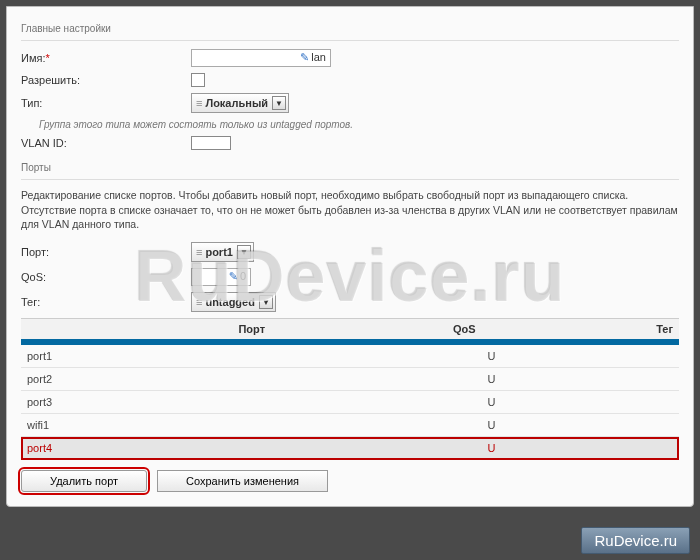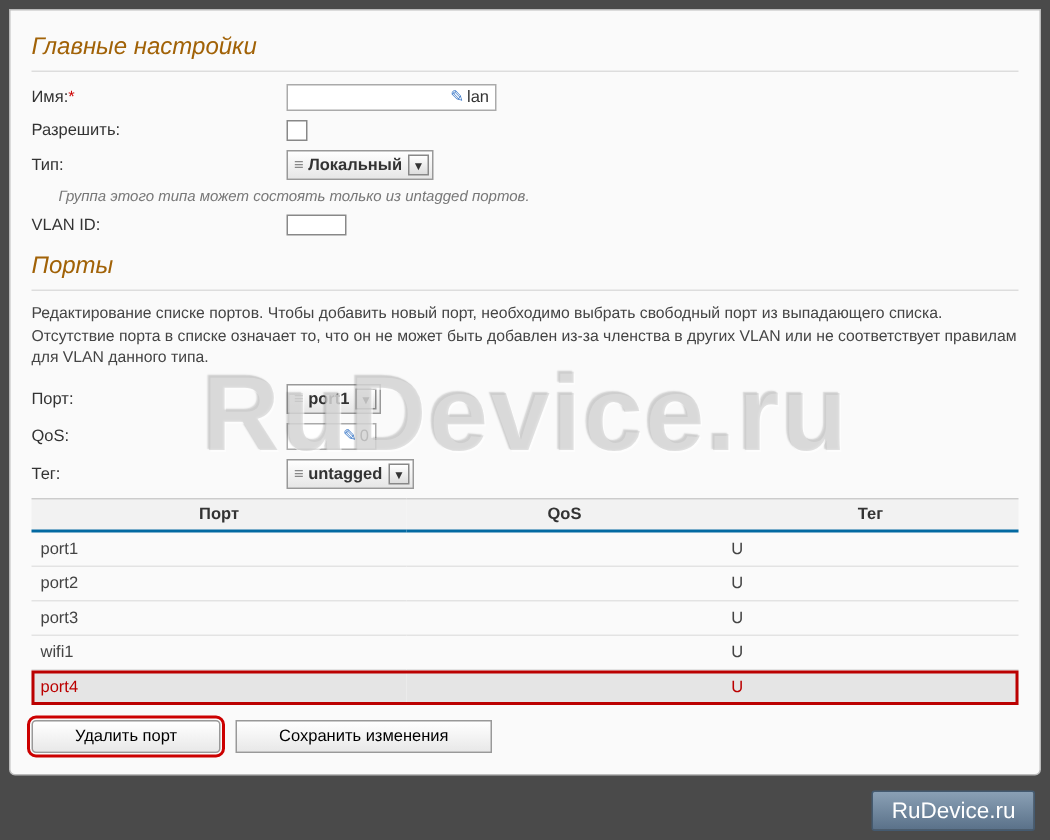--- a/index.html
+++ b/index.html
@@ -39,26 +39,25 @@
     border-bottom: none;
     margin-left: 4px;
   }
   .panel {
     background: #fafafa;
     border: 1px solid #bbb;
     border-radius: 0 0 4px 4px;
     padding: 10px 14px 14px;
   }
   .section-title {
-    font-size: 16px;
-    color: #a16207;
+    font-size: 10px;
+    color: #737373;
     padding: 6px 0;
     border-bottom: 1px solid #ddd;
     margin-bottom: 8px;
-    font-style: italic;
   }
   .row {
     display: flex;
     align-items: center;
     margin-bottom: 6px;
     font-size: 11px;
     color: #333;
   }
   .row .lbl { width: 170px; }
   .req { color: #c00; }
@@ -109,28 +108,28 @@
     line-height: 1.4;
     margin-bottom: 10px;
   }
   .control-row .lbl { width: 170px; }
   .ports-table {
     width: 100%;
     margin-top: 6px;
     border-collapse: collapse;
   }
   .ports-table th {
-    text-align: center;
+    text-align: right;
     font-size: 11px;
     font-weight: bold;
     color: #333;
     padding: 4px 6px;
     background: #f2f2f2;
     border-top: 1px solid #ccc;
-    border-bottom: 2px solid #0369a1;
+    border-bottom: 6px solid #0369a1;
   }
   .ports-table td {
     padding: 5px 6px;
     border-bottom: 1px solid #e3e3e3;
     color: #444;
   }
   .ports-table tr.sel td {
     background: #e5e5e5;
     color: #b00;
   }

